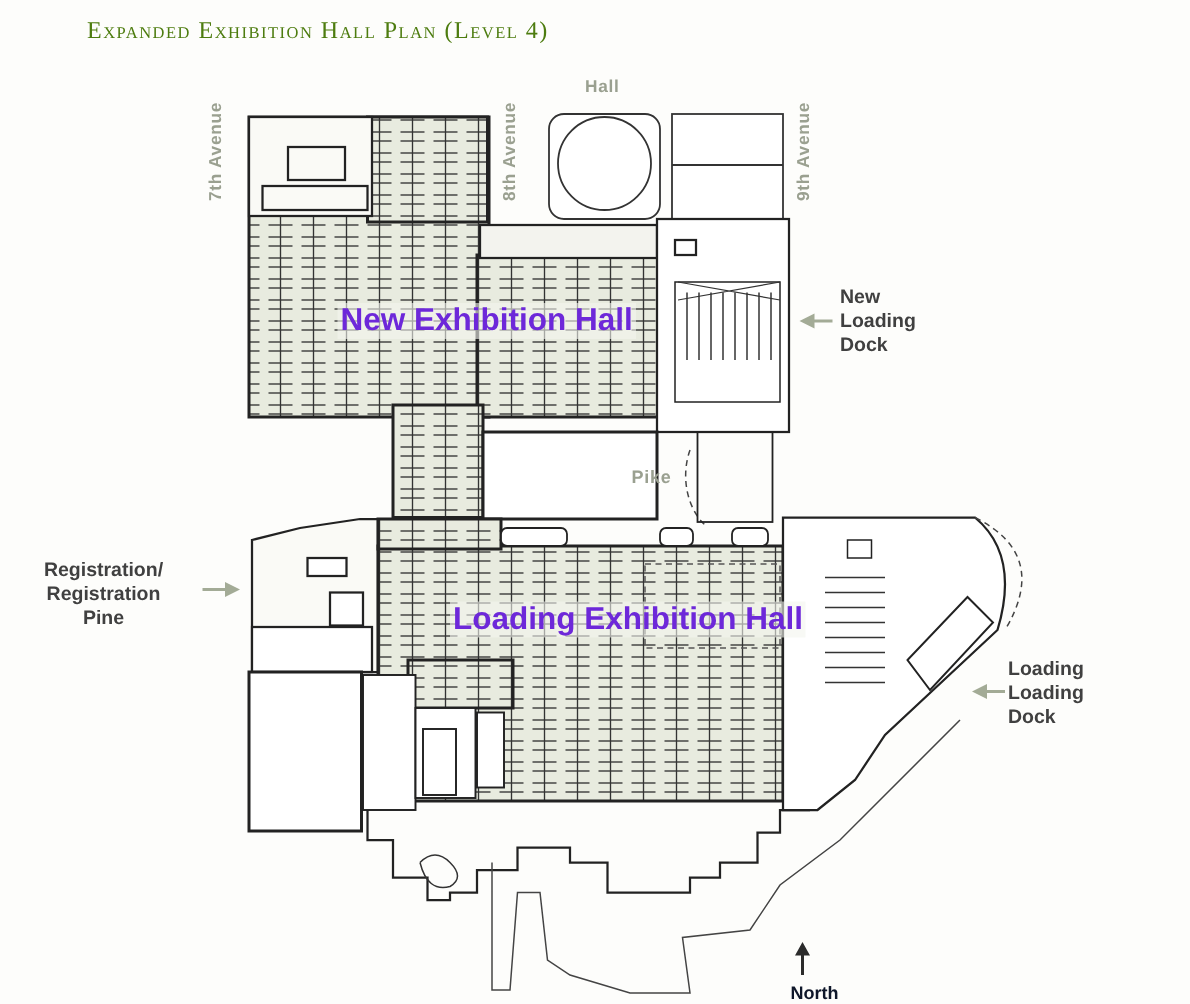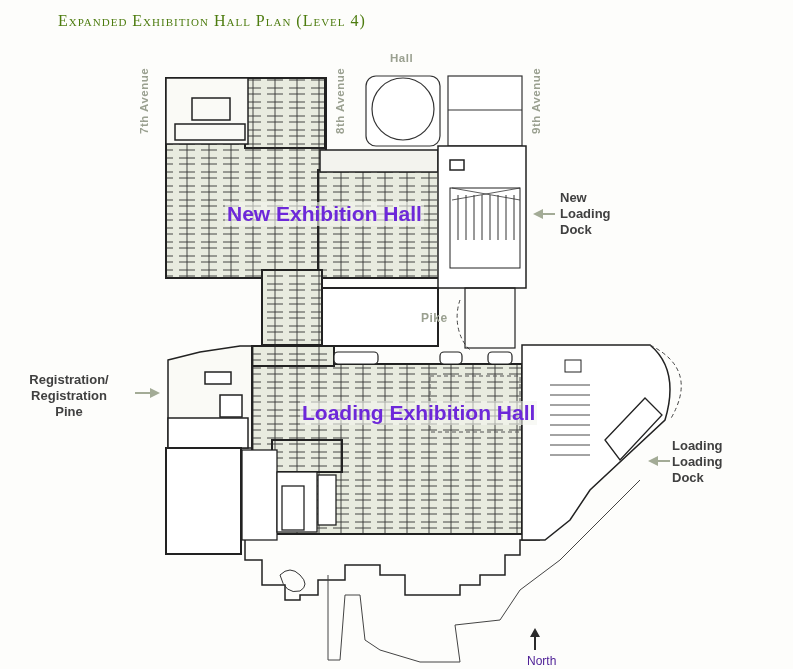--- a/index.html
+++ b/index.html
@@ -4,21 +4,21 @@
 <style>
   html, body { margin:0; padding:0; background:#fdfdfb; }
   body { width:793px; height:669px; position:relative; overflow:hidden; font-family:"Liberation Sans", sans-serif; }
   .title { position:absolute; left:58px; top:12px; font-family:"Liberation Serif", serif; font-variant:small-caps; color:#4d7c0f; font-size:16px; letter-spacing:1px; }
   .street { position:absolute; color:#9aa090; font-size:11.5px; font-weight:bold; letter-spacing:0.5px; white-space:nowrap; }
   .vert { transform:rotate(-90deg); transform-origin:left top; }
   .label { position:absolute; color:#404040; font-weight:bold; font-size:13px; line-height:16px; }
   .hall-label { position:absolute; color:#6d28d9; font-weight:bold; font-size:21px; white-space:nowrap; background:rgba(244,245,238,0.6); padding:0 2px; }
   svg.plan { position:absolute; left:0; top:0; }
   .north { position:absolute; left:515px; top:628px; text-align:center; width:40px; }
-  .north-text { font-weight:normal; font-size:12px; color:#4c1d95;margin-left:12px; }
+  .north-text { font-weight:bold; font-size:12px; color:#0f172a;margin-left:12px; }
 </style>
 </head>
 <body>
 
 <div class="title">Expanded Exhibition Hall Plan (Level 4)</div>
 
 <svg class="plan" width="793" height="669" viewBox="0 0 793 669">
   <defs>
     <pattern id="booths" width="22" height="14" patternUnits="userSpaceOnUse">
       <rect width="22" height="14" fill="#e8ebdf"></rect>

